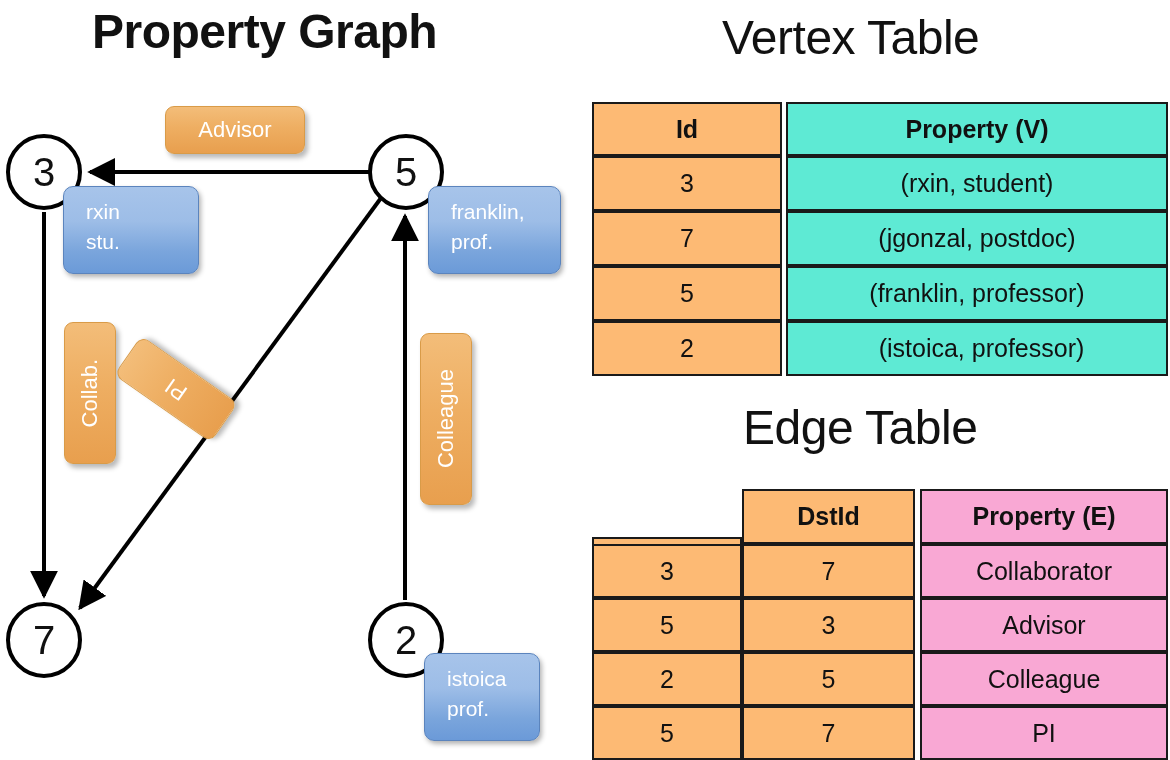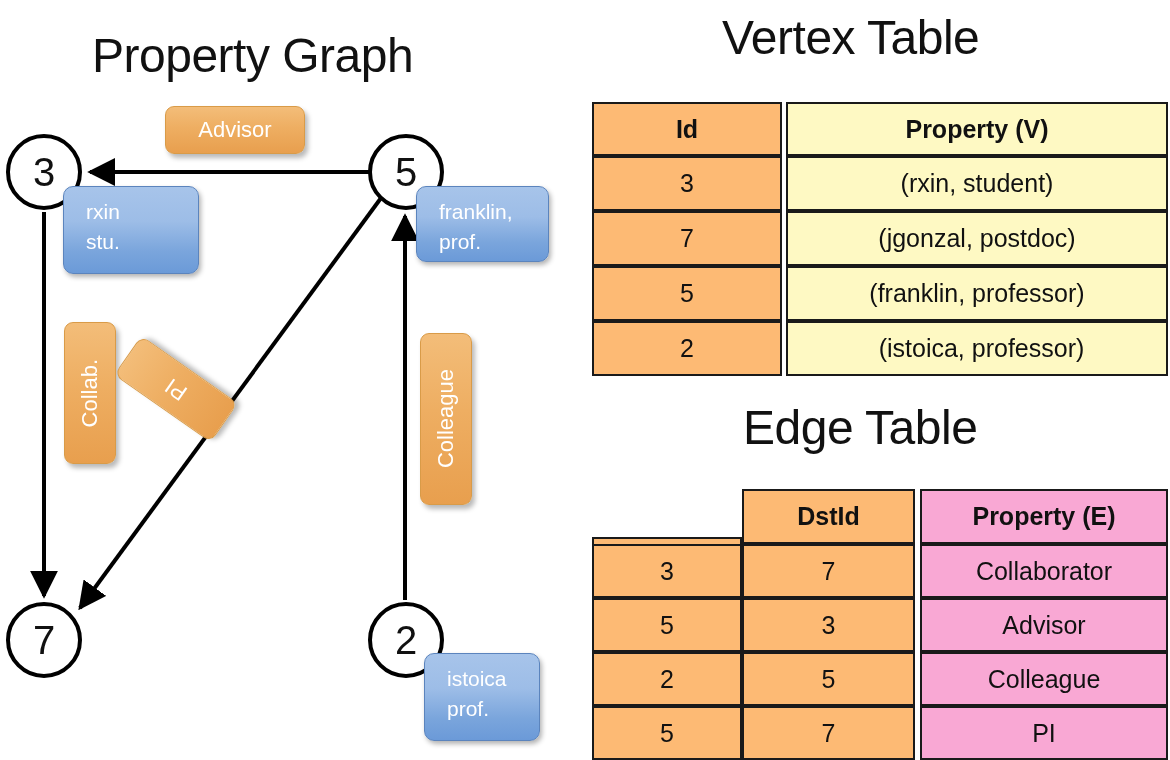--- a/index.html
+++ b/index.html
@@ -127,29 +127,29 @@
     font-size: 25px;
     font-weight: 300;
     color: #111;
     background: #fdba74;
     white-space: nowrap;
   }
   .tbl .cell.head {
     font-weight: 700;
     font-size: 25px;
   }
-  .tbl .cell.blue { background: #fef9c3; }
+  .tbl .cell.blue { background: #5eead4; }
   .tbl .cell.peach { background: #f9a8d4; }
 </style>
 </head>
 <body>
 
 <div id="graph-panel">
 
-  <div class="title" style="left:92px; top:32px;">Property Graph</div>
+  <div class="title" style="left:92px; top:8px;font-weight:bold;">Property Graph</div>
 
   <svg id="graph-svg" viewBox="0 0 585 760" xmlns="http://www.w3.org/2000/svg">
     <defs>
       <marker id="arrow" viewBox="0 0 10 10" refX="9" refY="5" markerWidth="7" markerHeight="7" orient="auto-start-reverse">
         <path d="M 0 0 L 10 5 L 0 10 z" fill="#000"></path>
       </marker>
     </defs>
 
     <line x1="370" y1="172" x2="90" y2="172" stroke="#000" stroke-width="4" marker-end="url(#arrow)"></line>
 
@@ -180,21 +180,21 @@
     <span class="node-label">3</span>
   </div>
   <div class="prop-box" style="left:63px; top:186px; width:136px; height:88px;">
     <div>rxin</div>
     <div>stu.</div>
   </div>
 
   <div class="node-circle" style="left:368px; top:134px;">
     <span class="node-label">5</span>
   </div>
-  <div class="prop-box" style="left:416px; top:186px; width:133px; height:76px;">
+  <div class="prop-box" style="left:428px; top:186px; width:133px; height:88px;">
     <div>franklin,</div>
     <div>prof.</div>
   </div>
 
   <div class="node-circle" style="left:6px; top:602px;">
     <span class="node-label">7</span>
   </div>
 
   <div class="node-circle" style="left:368px; top:602px;">
     <span class="node-label">2</span>

